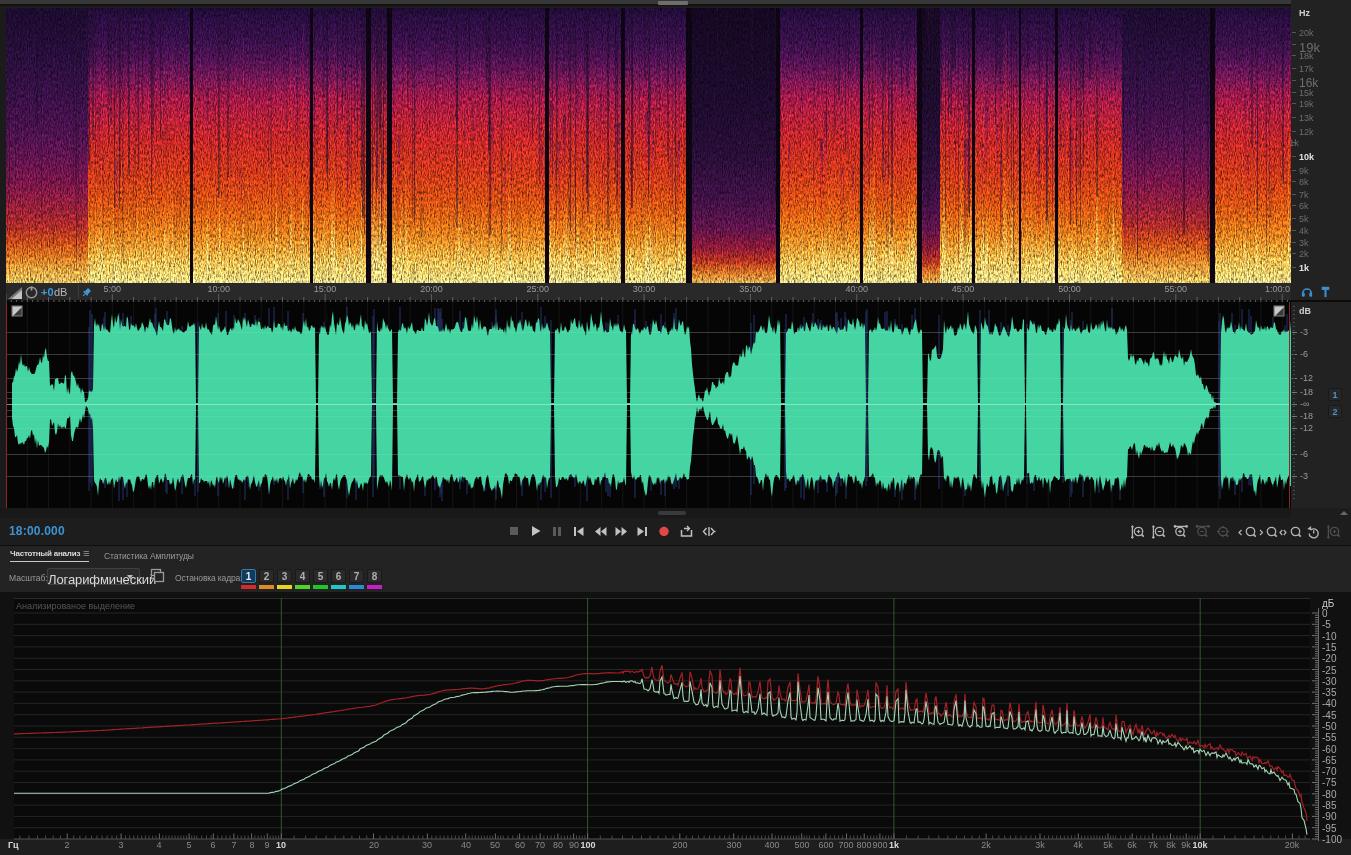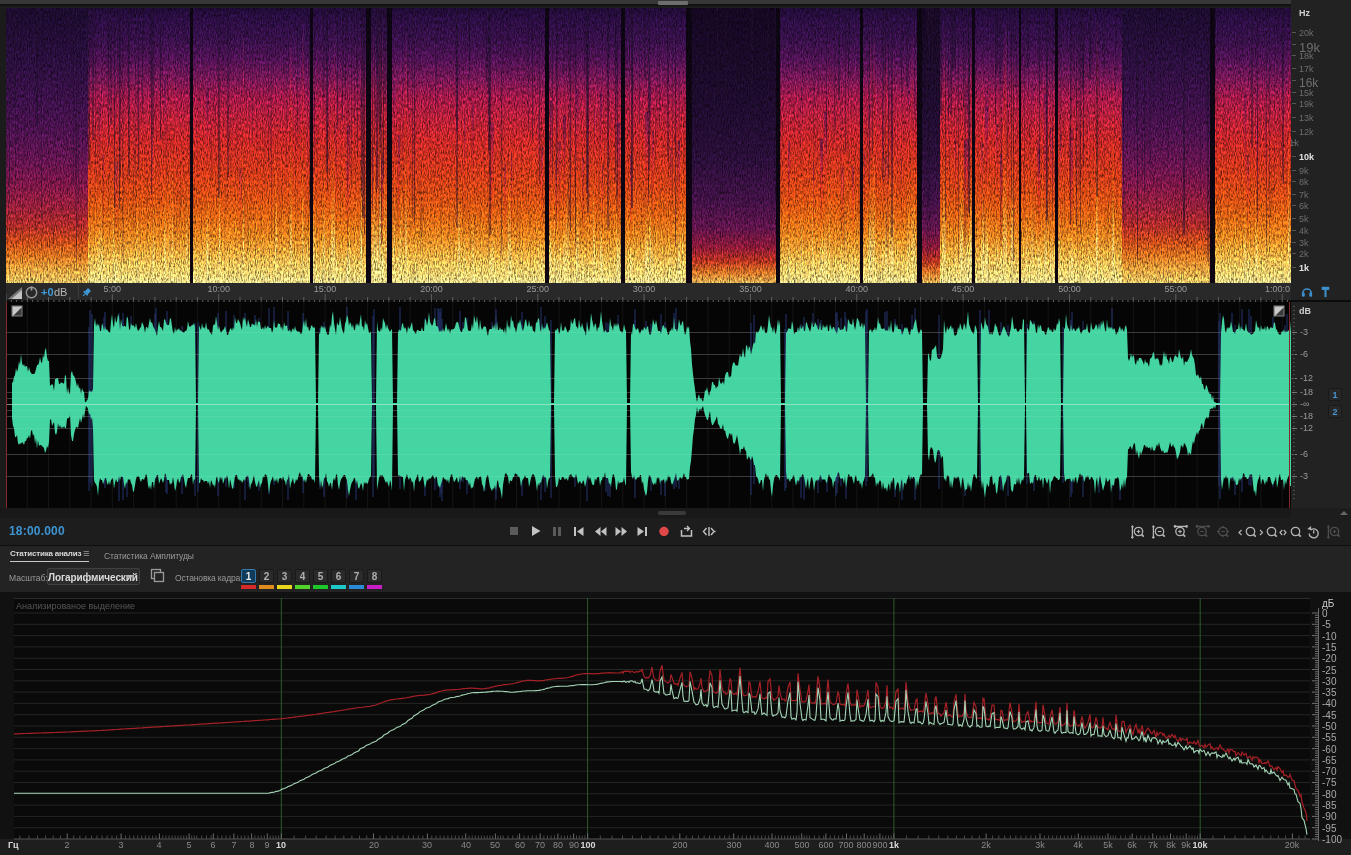--- a/index.html
+++ b/index.html
@@ -830,30 +830,30 @@
       <path d="M1.4 0 L3.2 2.2 H-0.4 Z" fill="#4e4e4e"></path>
       <path d="M1.4 14 L3.2 11.8 H-0.4 Z" fill="#4e4e4e"></path>
       <circle cx="7.5" cy="6.5" r="4.2" fill="none" stroke="#4e4e4e" stroke-width="1.3"></circle>
 <line x1="10.4" y1="9.4" x2="12.7" y2="11.7" stroke="#4e4e4e" stroke-width="1.8"></line>
       <line x1="5.7" y1="6.5" x2="9.3" y2="6.5" stroke="#4e4e4e" stroke-width="1.1"></line>
       <line x1="7.5" y1="4.7" x2="7.5" y2="8.3" stroke="#4e4e4e" stroke-width="1.1"></line>
     </svg>
 </div>
 
 <div class="abs" style="left:0;top:546px;width:1351px;height:19px;background:#232323">
-  <div class="abs" style="left:10px;top:3px;color:#d9d9d9;font-size:8px;font-weight:bold;letter-spacing:-0.2px">Статистика анализ</div>
+  <div class="abs" style="left:10px;top:3px;color:#d9d9d9;font-size:8px;font-weight:bold;letter-spacing:-0.2px">Частотный анализ</div>
   <div class="abs" style="left:10px;top:15px;width:79px;height:1px;background:#c8c8c8"></div>
   <div class="abs" style="left:83px;top:1px;color:#9a9a9a;font-size:11px">≡</div>
   <div class="abs" style="left:104px;top:5px;color:#9a9a9a;font-size:8.5px;letter-spacing:-0.1px">Статистика Амплитуды</div>
 </div>
 
 <div class="abs" style="left:0;top:565px;width:1351px;height:27px;background:#232323">
   <div class="abs" style="left:9px;top:8px;color:#9a9a9a;font-size:8.5px">Масштаб:</div>
   <div class="abs" style="left:47px;top:3px;width:93px;height:17px;background:#2b2b2b;border:1px solid #404040;border-radius:2px">
-     <div class="abs" style="left:0;top:3px;color:#dadada;font-size:10px;font-weight:bold;letter-spacing:-0.1px">Логарифмический</div>
+     <div class="abs" style="left:0;top:3px;color:#dadada;font-size:13px;font-weight:normal;letter-spacing:-0.1px">Логарифмический</div>
      <div class="abs" style="right:6px;top:6px;width:0;height:0;border-left:3px solid transparent;border-right:3px solid transparent;border-top:4px solid #bbb"></div>
   </div>
   <svg class="abs" style="left:150px;top:3px" width="15" height="15" viewBox="0 0 15 15">
 <rect x="1.5" y="1.5" width="9" height="9" fill="none" stroke="#9a9a9a" stroke-width="1.3"></rect>
 <rect x="4.5" y="4.5" width="9" height="9" fill="#232323" stroke="#9a9a9a" stroke-width="1.3"></rect>
     </svg>
   <div class="abs" style="left:175px;top:8px;color:#9a9a9a;font-size:8.5px;letter-spacing:-0.15px">Остановка кадра:</div>
   <div class="abs" style="left:241px;top:4px;width:15px;height:14px;background:#103c5c;border:1px solid #3579ad;border-radius:2px;color:#e8e8e8;font-size:10px;font-weight:bold;text-align:center;line-height:14px">1</div>
     <div class="abs" style="left:241px;top:20px;width:15px;height:4px;background:#d42a2a"></div>
     <div class="abs" style="left:259px;top:4px;width:15px;height:14px;background:#2a2a2a;border:1px solid #1a1a1a;border-radius:2px;color:#b0b0b0;font-size:10px;font-weight:bold;text-align:center;line-height:14px">2</div>

